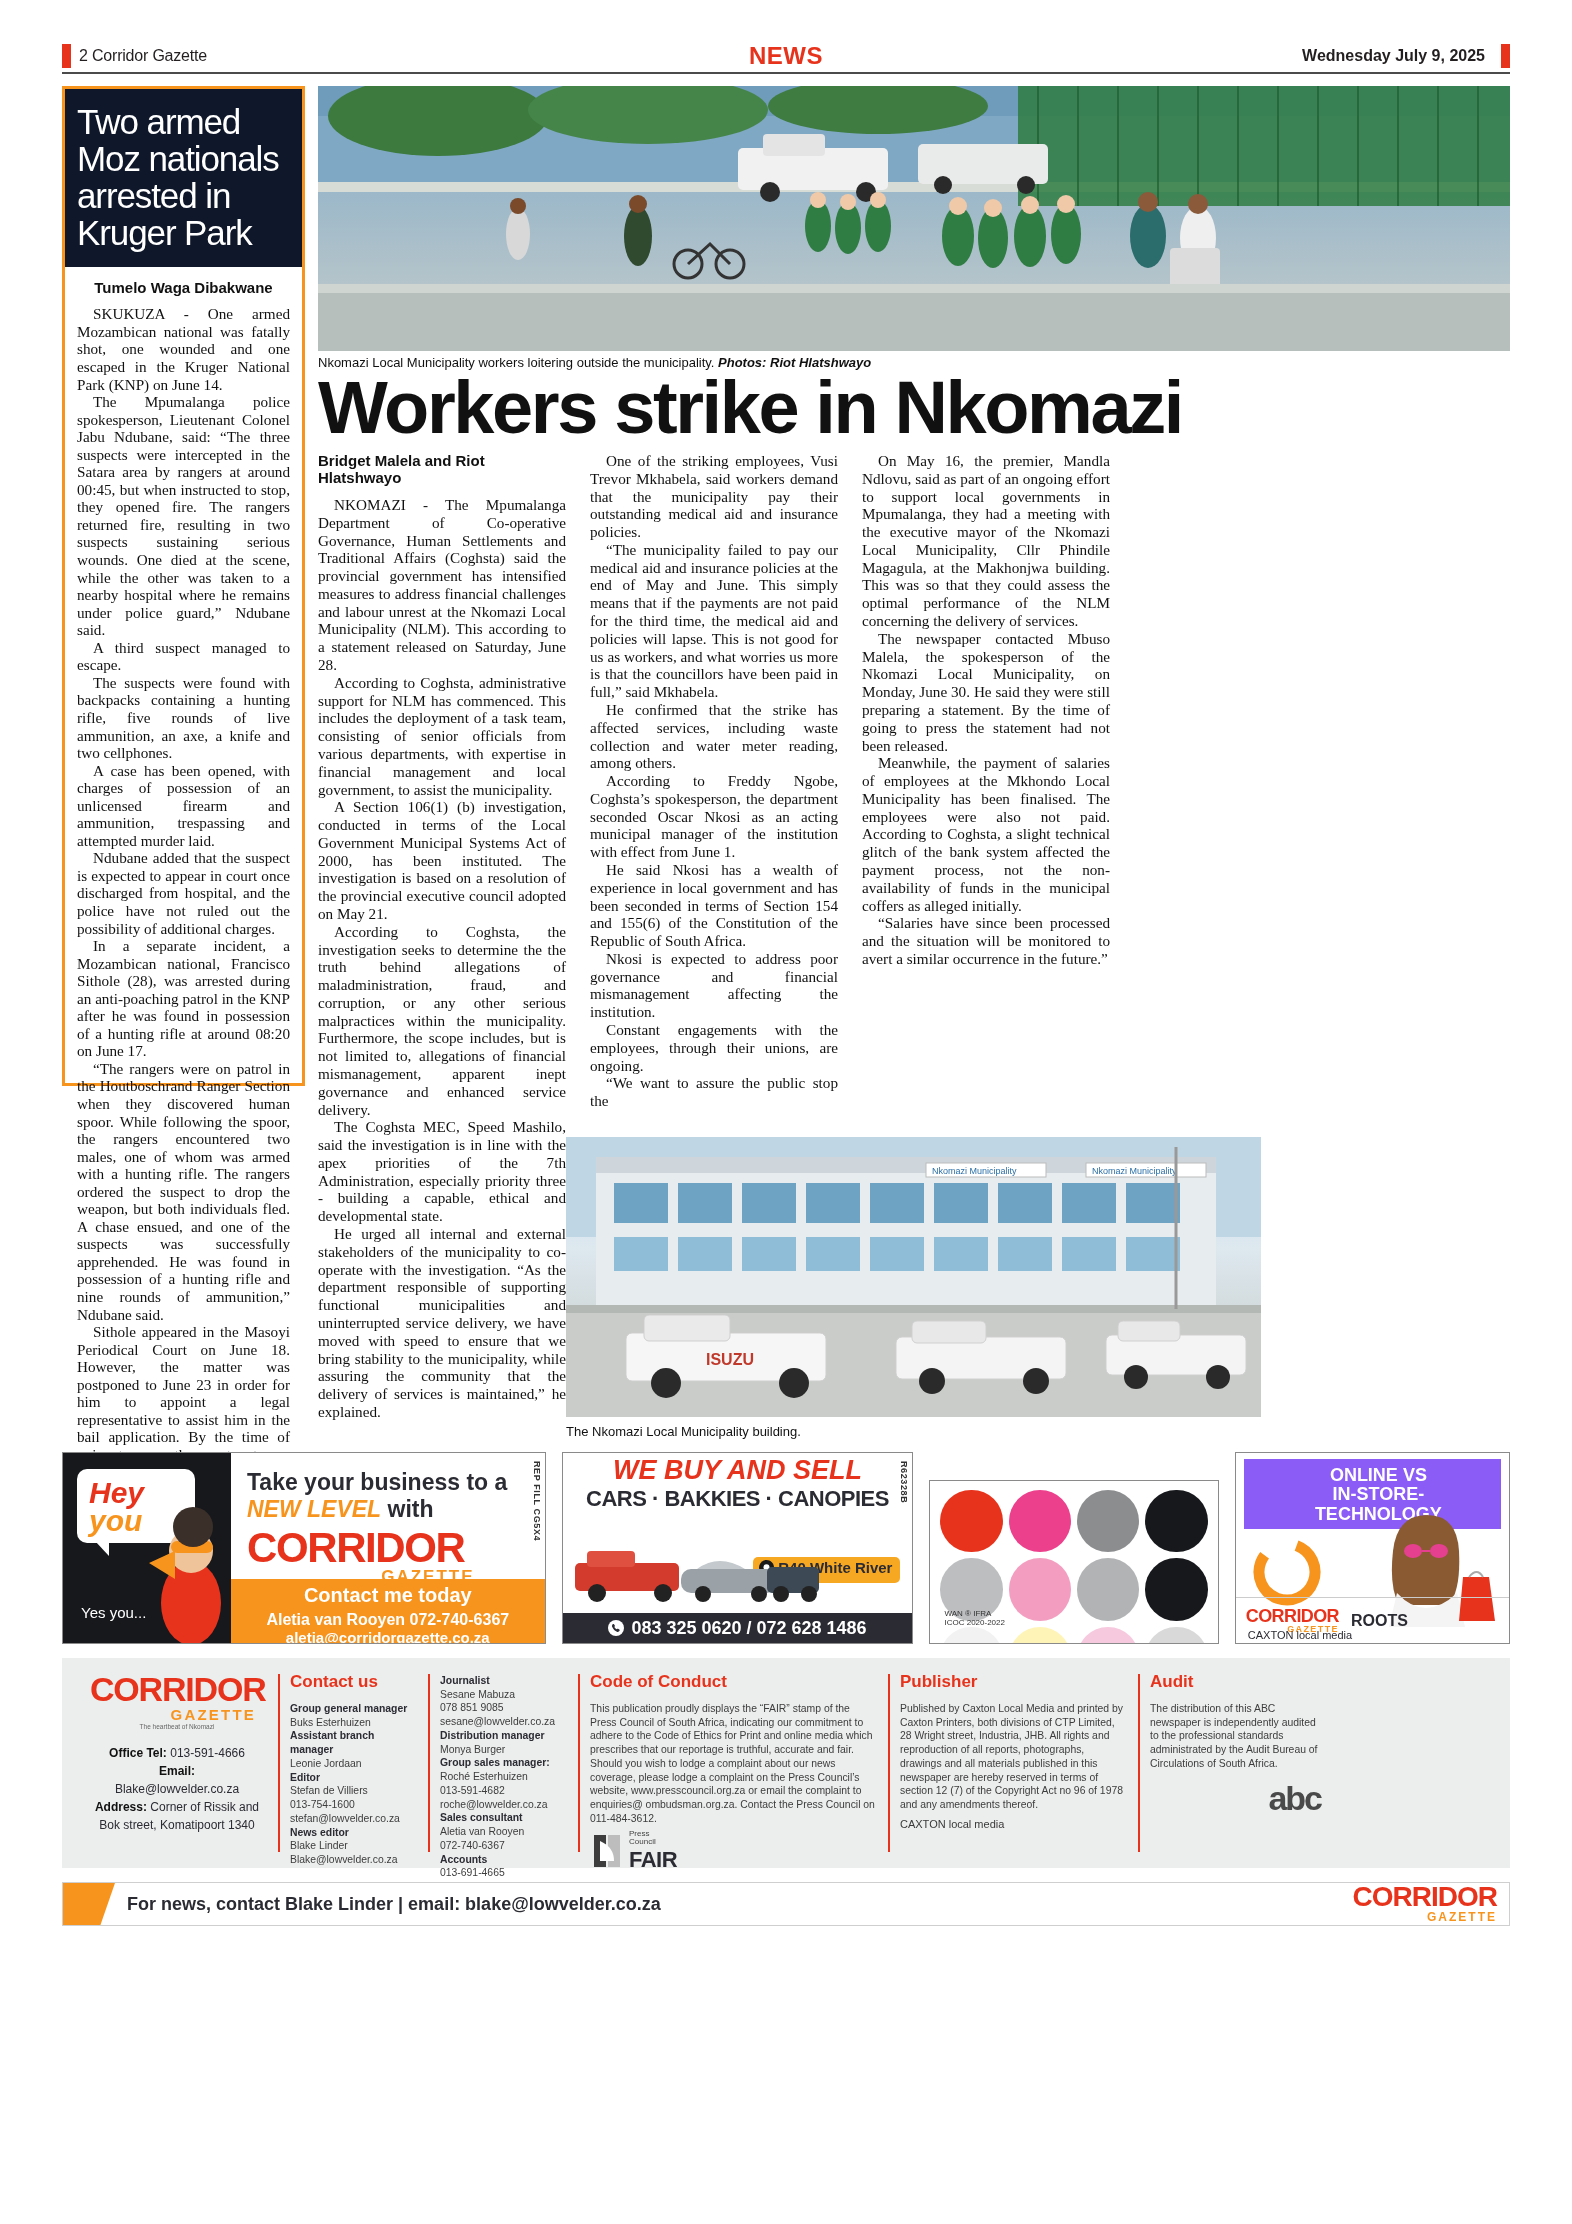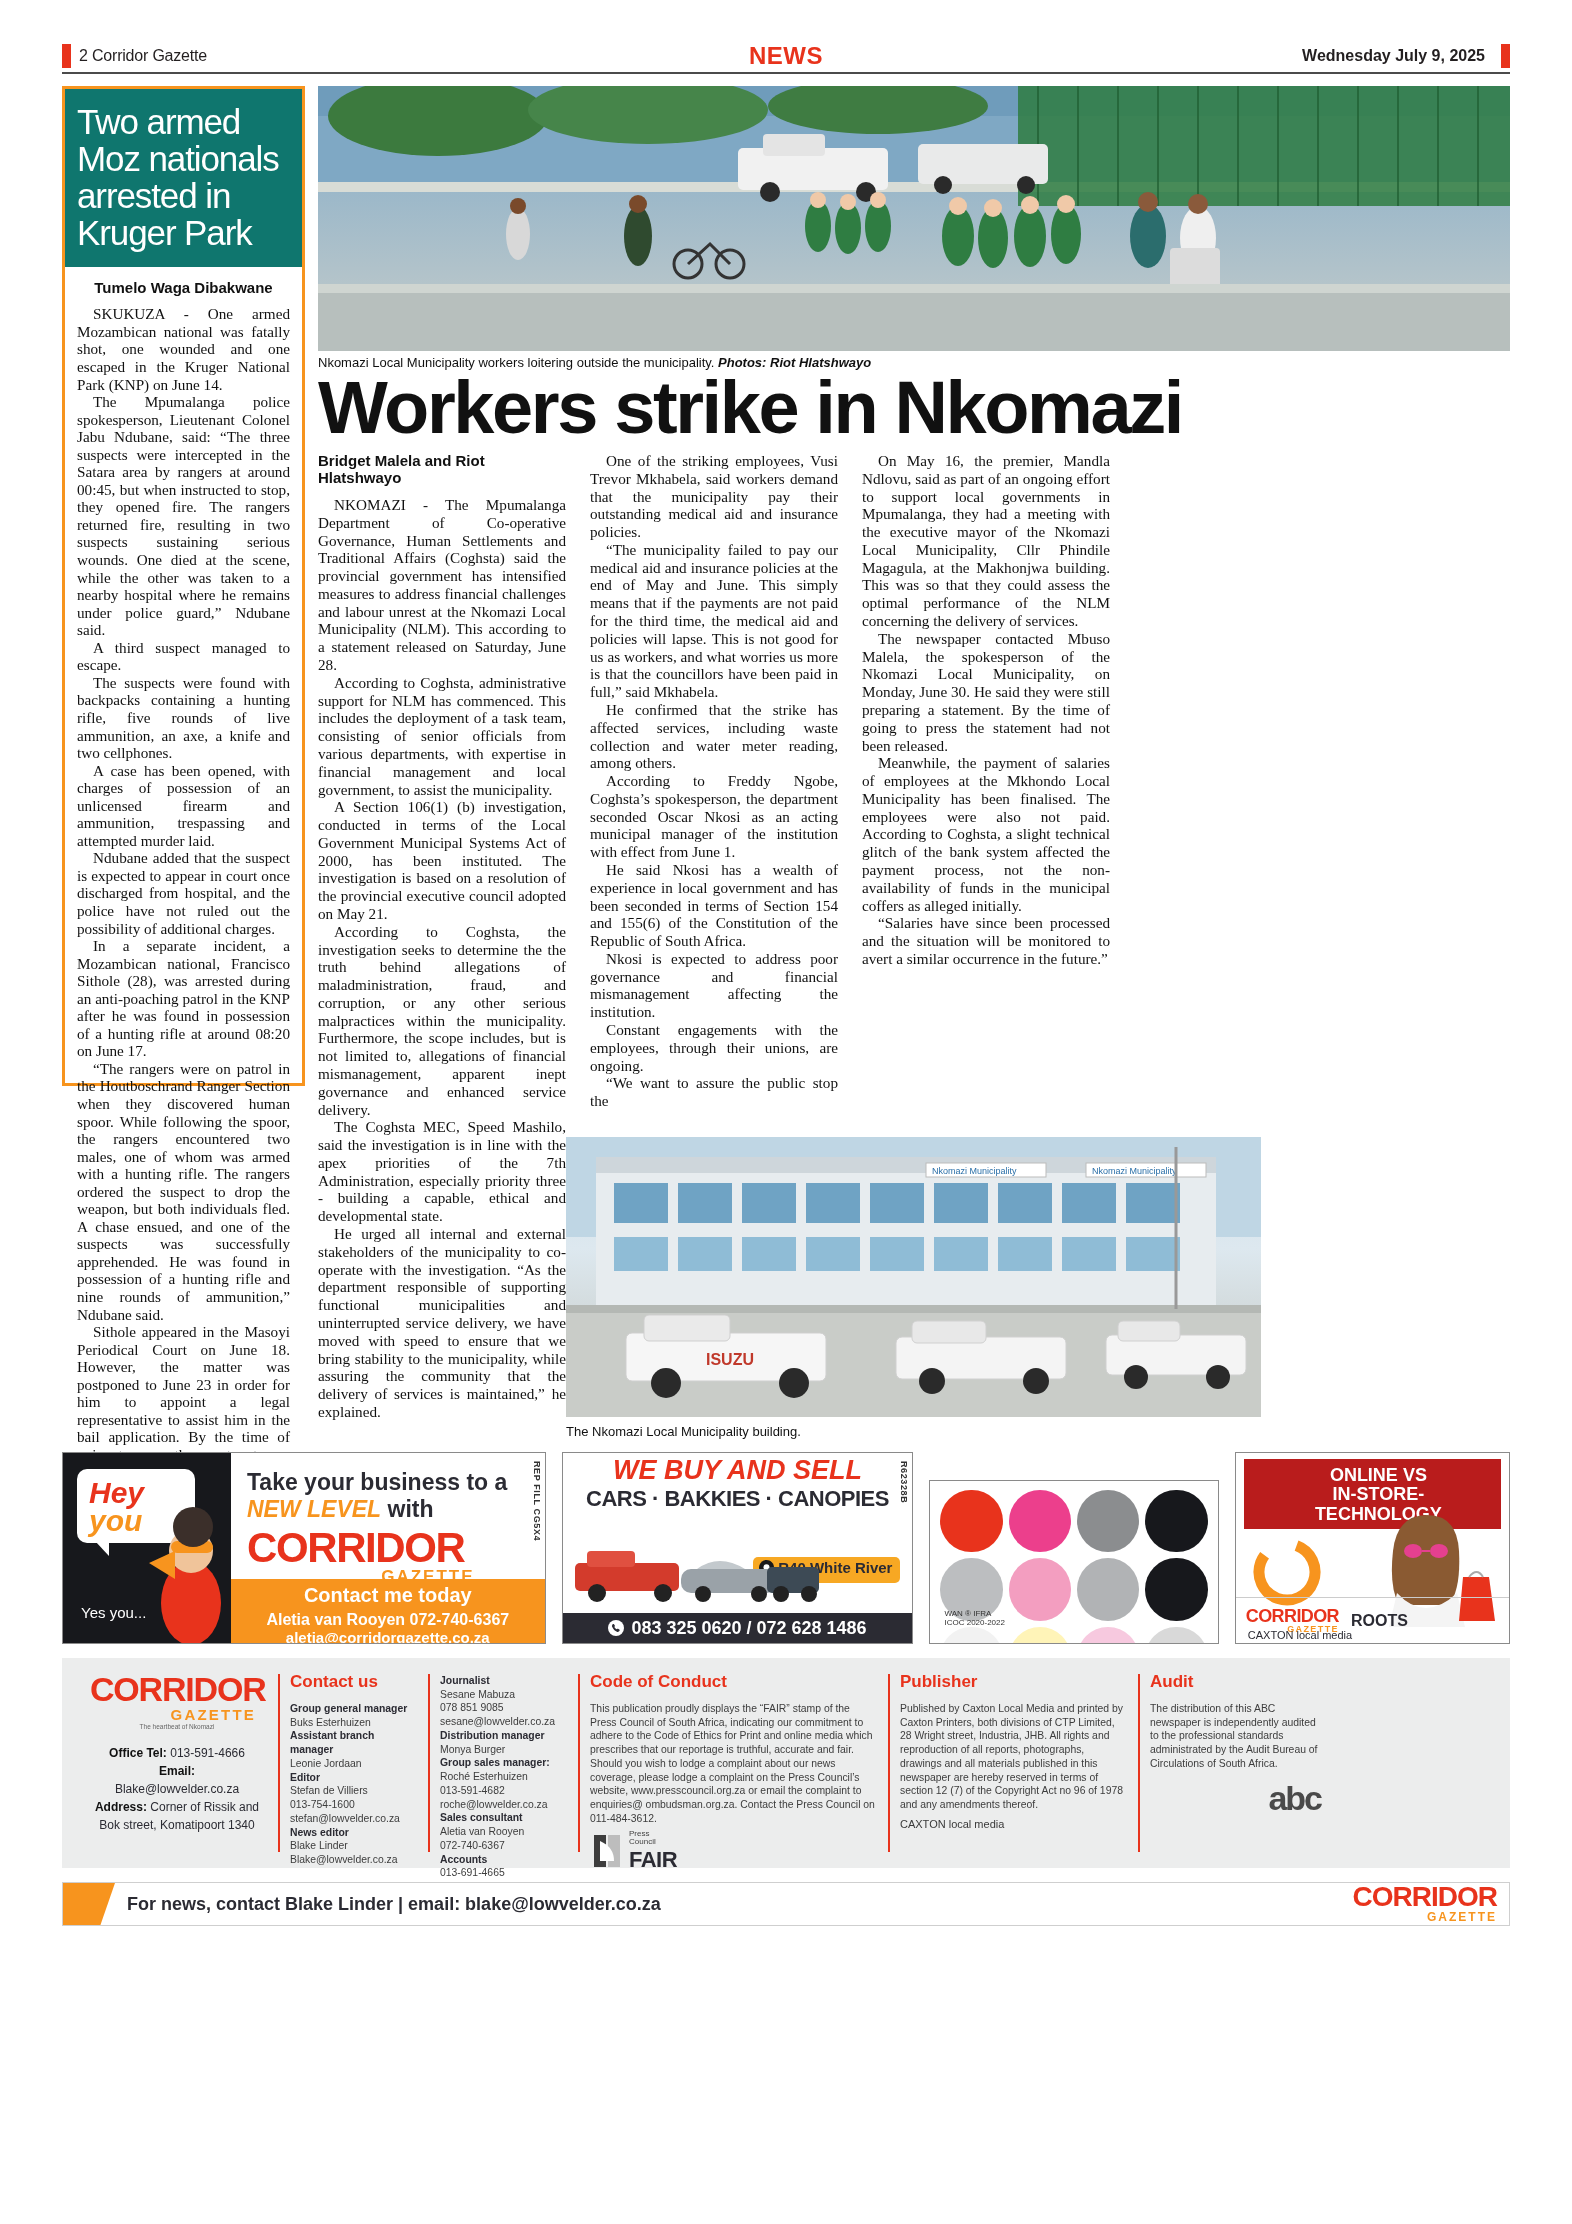--- a/index.html
+++ b/index.html
@@ -45,21 +45,21 @@
   }
 
   
   .sidebar {
     position: absolute; left: 62px; top: 86px;
     width: 243px; height: 1000px;
     border: 3px solid #f7941e;
     background: #fff;
   }
   .sb-head {
-    background: #0f766e;
+    background: #0f172a;
     color: #ffffff;
     font-family: "Liberation Sans", sans-serif;
     font-weight: 400;
     font-size: 35px;
     line-height: 1.06;
     padding: 14px 12px 16px 12px;
     letter-spacing: -1.1px;
   }
   .sb-body { padding: 12px 12px 8px 12px; }
   .sb-byline {
@@ -243,21 +243,21 @@
   .jj-cars { position:absolute; left: 8px; bottom: 32px; width: 250px; height: 70px; }
 
   .ad-swatch { width: 294px; padding: 9px 10px; position:relative;margin-top:28px;}
   .sw-grid { display:grid; grid-template-columns: repeat(4, 1fr); gap: 6px; }
   .sw { width: 100%; aspect-ratio: 1/1; border-radius: 50%; }
   .sw-logos { position:absolute; left:14px; bottom:16px; font-size:8px;
     font-family:"Liberation Sans", sans-serif; color:#333; }
 
   .ad-online { width: 280px; position:relative; }
   .on-band {
-    background:#b91c1c; color:#fff; text-align:center;
+    background:#8b5cf6; color:#fff; text-align:center;
     font-family:"Liberation Sans", sans-serif; font-weight:bold;
     font-size: 18px; line-height:1.08; padding: 7px 4px 5px 16px;
     margin: 6px 8px 0 8px;
   }
   .on-donut { position:absolute; left:14px; top: 82px; }
   .on-girl { position:absolute; right: 6px; top: 54px; }
   .on-footer {
     position:absolute; left:0; right:0; bottom:0; height: 46px;
     border-top:1px solid #ccc; display:flex; align-items:center; padding-left:10px; gap:12px;
   }

